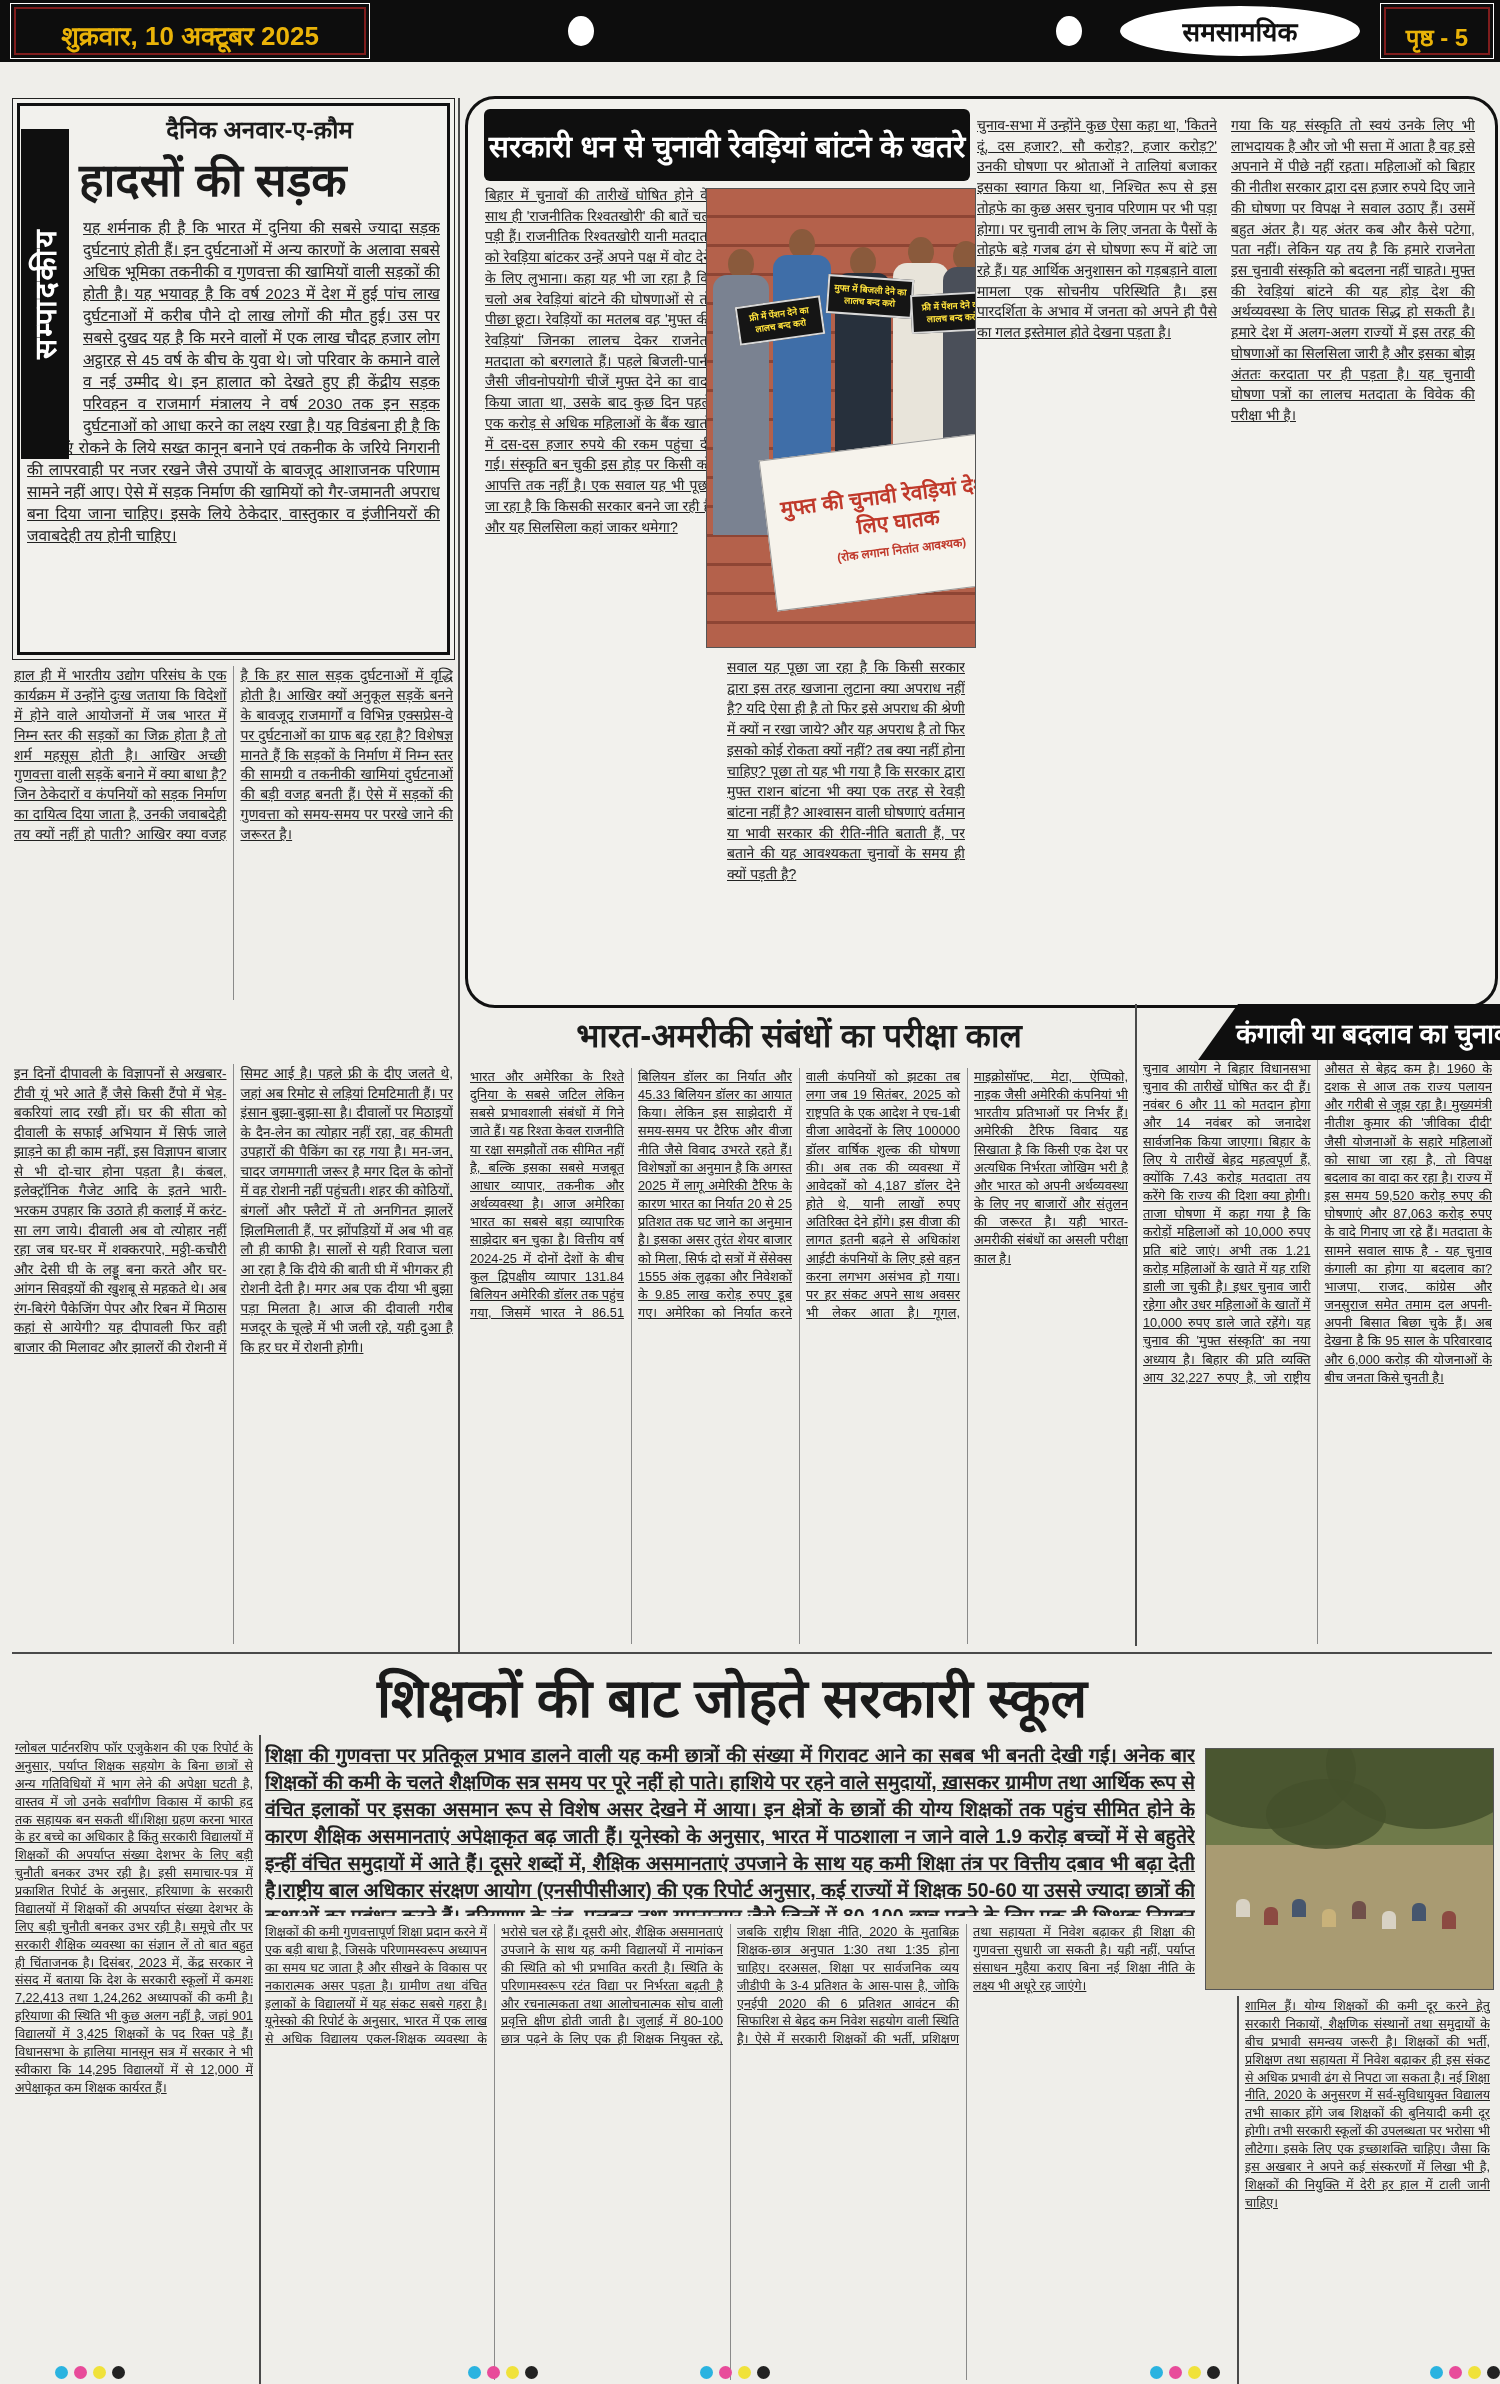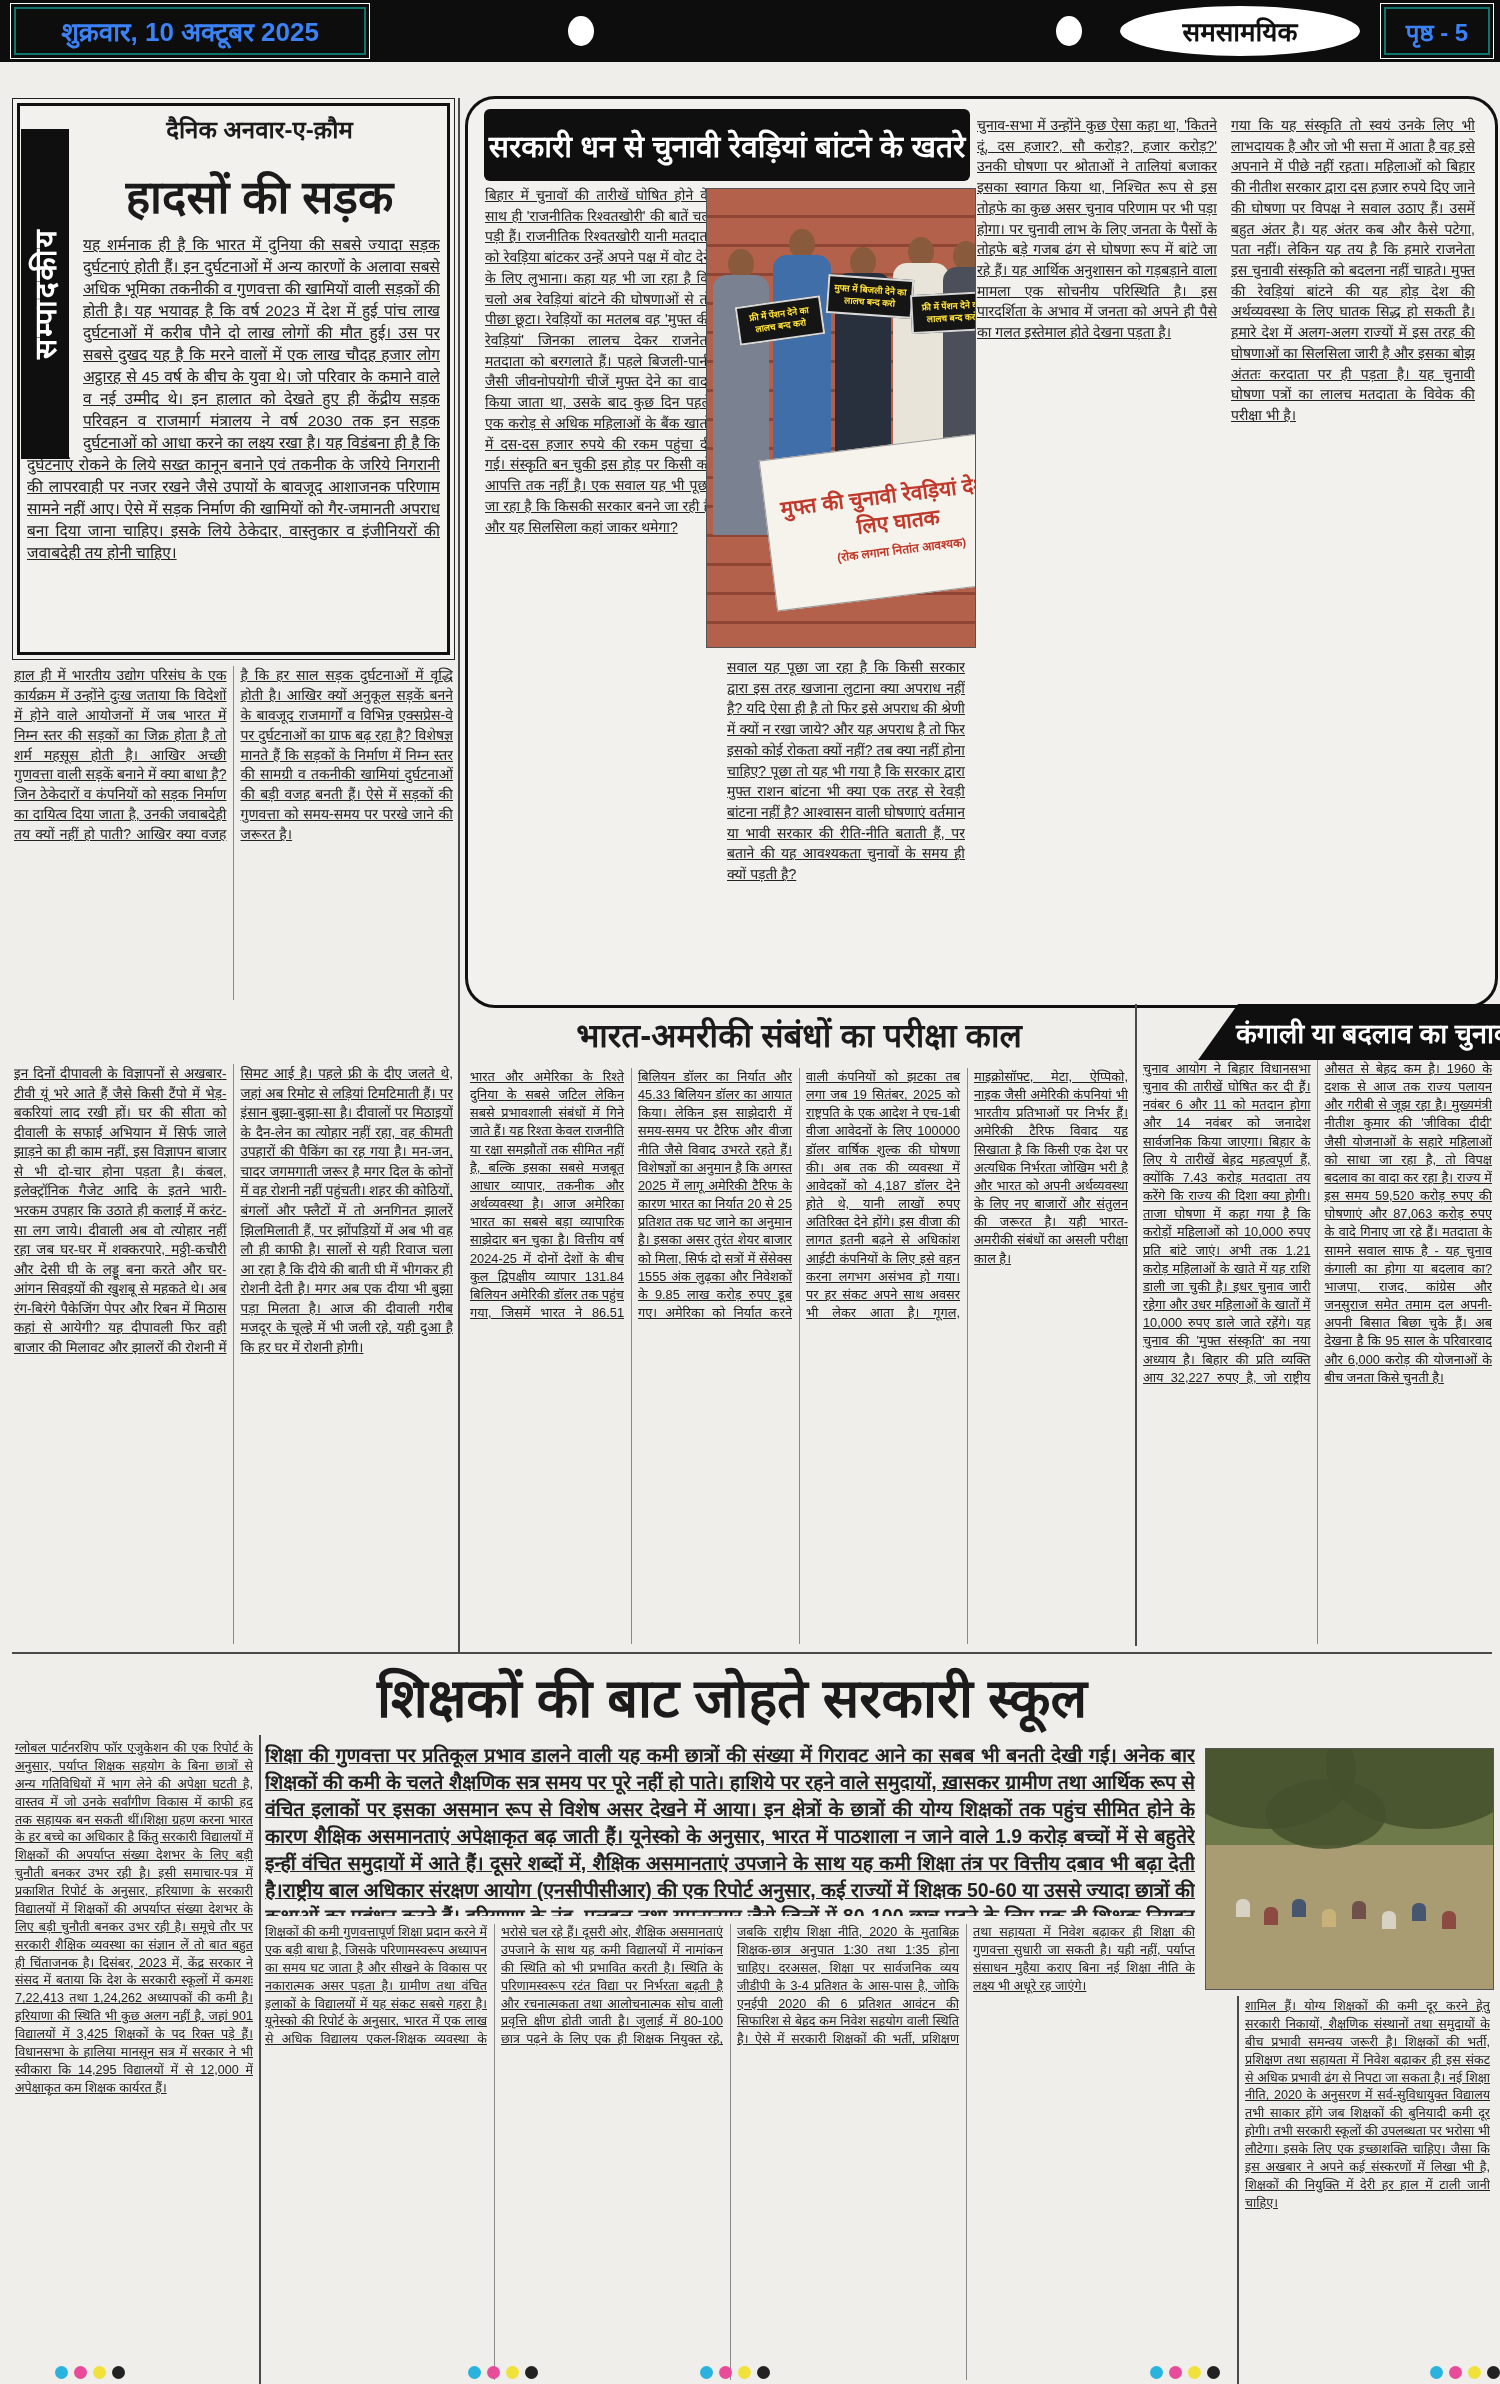--- a/index.html
+++ b/index.html
@@ -8,22 +8,22 @@
   .abs{position:absolute;}
   .txt{text-align:justify;white-space:pre-line;overflow:hidden;line-height:1.5;color:#222;text-decoration:underline;}
   .cols2{column-count:2;column-gap:14px;column-rule:1px solid #8a8a8a;}
   .cols4{column-count:4;column-gap:14px;column-rule:1px solid #8a8a8a;}
   .bar{background:#0f0f0f;color:#fff;display:flex;align-items:center;justify-content:center;
        font-weight:bold;overflow:hidden;}
   .vrule{background:#4a4a4a;width:2px;}
   .hrule{background:#4a4a4a;height:2px;}
   
   #hdr{left:0;top:0;width:1500px;height:62px;background:#0d0d0d;}
-  .hdr-box{position:absolute;top:7px;height:44px;border:2px solid #0f766e;box-shadow:0 0 0 3px #0d0d0d,0 0 0 4px #fff;
-           color:#3b82f6;display:flex;align-items:center;justify-content:center;font-weight:bold;}
+  .hdr-box{position:absolute;top:7px;height:44px;border:2px solid #7f1d1d;box-shadow:0 0 0 3px #0d0d0d,0 0 0 4px #fff;
+           color:#eab308;display:flex;align-items:flex-end;justify-content:center;font-weight:bold;}
   .hdr-dot{position:absolute;top:16px;width:26px;height:30px;background:#fff;border-radius:50%;}
   #sec-oval{position:absolute;left:1120px;top:6px;width:240px;height:50px;background:#fff;border-radius:50%;
             display:flex;align-items:center;justify-content:center;font-weight:bold;font-size:26px;color:#111;}
   
   #edit-box{left:12px;top:98px;width:441px;height:560px;border:1px solid #222;background:#f2f1ed;}
   #edit-inner{position:absolute;left:4px;top:4px;right:4px;bottom:4px;border:3px solid #111;padding:6px 7px;overflow:hidden;}
   #edit-strip{position:absolute;left:8px;top:30px;width:48px;height:330px;background:#0f0f0f;color:#fff;
               writing-mode:vertical-rl;transform:rotate(180deg);display:flex;align-items:center;justify-content:center;
               font-size:30px;font-weight:bold;letter-spacing:2px;}
   .wrapper-spacer{float:left;width:56px;height:210px;}
@@ -66,21 +66,21 @@
       <span>समसामयिक</span>
     </div>
     <div class="hdr-box" style="left:1384px;width:102px;font-size:24px;">
       <span>पृष्ठ - 5</span>
     </div>
   </div>
 
   <div id="edit-box" class="abs">
     <div id="edit-inner">
       <div style="text-align:center;font-weight:bold;font-size:24px;margin-left:52px;">दैनिक अनवार-ए-क़ौम</div>
-      <div style="text-align:center;font-weight:bold;font-size:46px;margin:19px 0 8px 52px;">हादसों की सड़क</div>
+      <div style="font-weight:bold;font-size:46px;margin:2px 0 8px 52px;">हादसों की सड़क</div>
       <div class="txt" style="font-size:15.5px;line-height:1.42;height:400px;"><span class="wrapper-spacer"></span>यह शर्मनाक ही है कि भारत में दुनिया की सबसे ज्यादा सड़क दुर्घटनाएं होती हैं। इन दुर्घटनाओं में अन्य कारणों के अलावा सबसे अधिक भूमिका तकनीकी व गुणवत्ता की खामियों वाली सड़कों की होती है। यह भयावह है कि वर्ष 2023 में देश में हुई पांच लाख दुर्घटनाओं में करीब पौने दो लाख लोगों की मौत हुई। उस पर सबसे दुखद यह है कि मरने वालों में एक लाख चौदह हजार लोग अट्ठारह से 45 वर्ष के बीच के युवा थे। जो परिवार के कमाने वाले व नई उम्मीद थे। इन हालात को देखते हुए ही केंद्रीय सड़क परिवहन व राजमार्ग मंत्रालय ने वर्ष 2030 तक इन सड़क दुर्घटनाओं को आधा करने का लक्ष्य रखा है। यह विडंबना ही है कि दुर्घटनाएं रोकने के लिये सख्त कानून बनाने एवं तकनीक के जरिये निगरानी की लापरवाही पर नजर रखने जैसे उपायों के बावजूद आशाजनक परिणाम सामने नहीं आए। ऐसे में सड़क निर्माण की खामियों को गैर-जमानती अपराध बना दिया जाना चाहिए। इसके लिये ठेकेदार, वास्तुकार व इंजीनियरों की जवाबदेही तय होनी चाहिए।</div>
     </div>
     <div id="edit-strip">सम्पादकीय</div>
   </div>
 
   <div class="abs txt cols2" style="left:14px;top:666px;width:439px;height:334px;font-size:14px;line-height:1.42;">हाल ही में भारतीय उद्योग परिसंघ के एक कार्यक्रम में उन्होंने दुःख जताया कि विदेशों में होने वाले आयोजनों में जब भारत में निम्न स्तर की सड़कों का जिक्र होता है तो शर्म महसूस होती है। आखिर अच्छी गुणवत्ता वाली सड़कें बनाने में क्या बाधा है? जिन ठेकेदारों व कंपनियों को सड़क निर्माण का दायित्व दिया जाता है, उनकी जवाबदेही तय क्यों नहीं हो पाती? आखिर क्या वजह है कि हर साल सड़क दुर्घटनाओं में वृद्धि होती है। आखिर क्यों अनुकूल सड़कें बनने के बावजूद राजमार्गों व विभिन्न एक्सप्रेस-वे पर दुर्घटनाओं का ग्राफ बढ़ रहा है? विशेषज्ञ मानते हैं कि सड़कों के निर्माण में निम्न स्तर की सामग्री व तकनीकी खामियां दुर्घटनाओं की बड़ी वजह बनती हैं। ऐसे में सड़कों की गुणवत्ता को समय-समय पर परखे जाने की जरूरत है।</div>
 
   <div class="abs vrule" style="left:458px;top:98px;height:1554px;"></div>
 
   <div id="main-box" class="abs">

